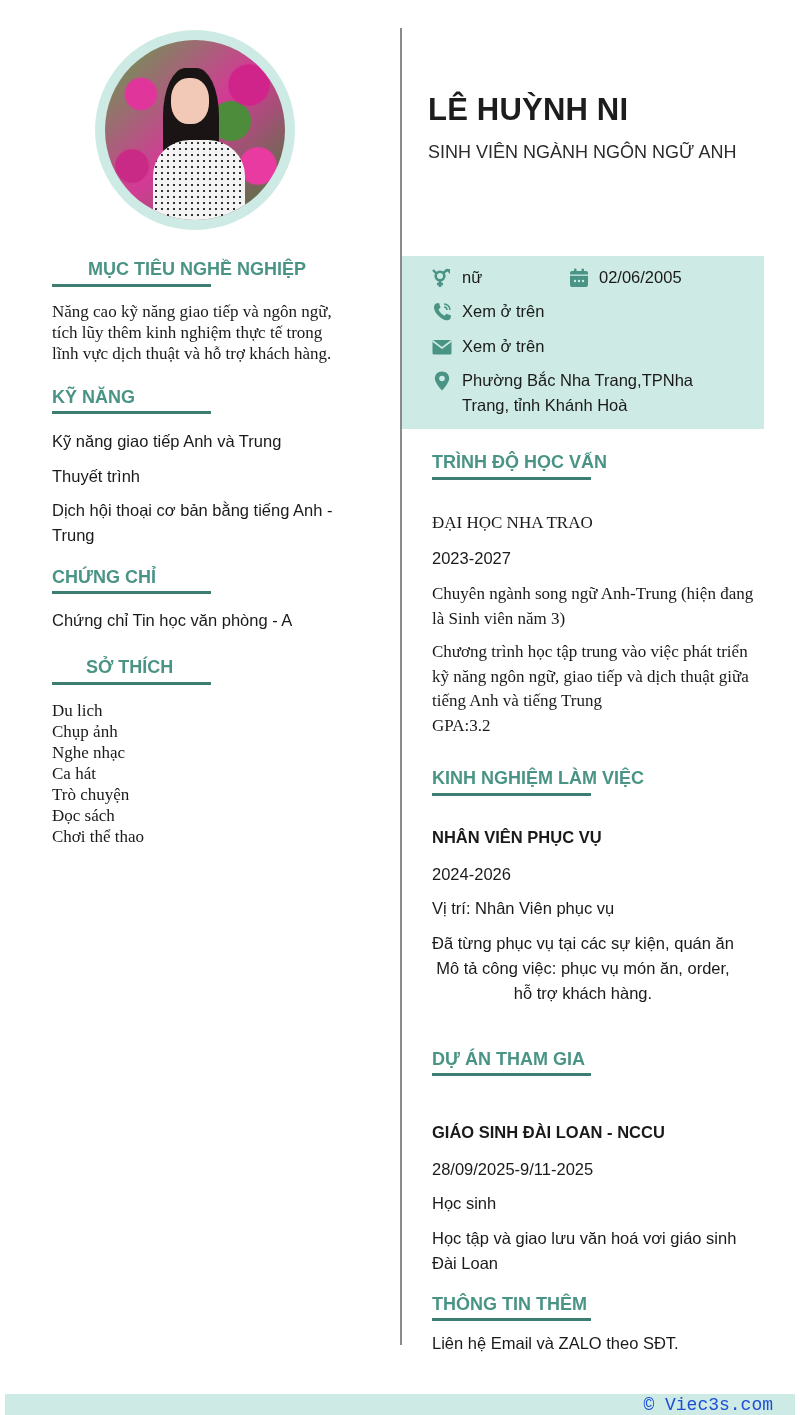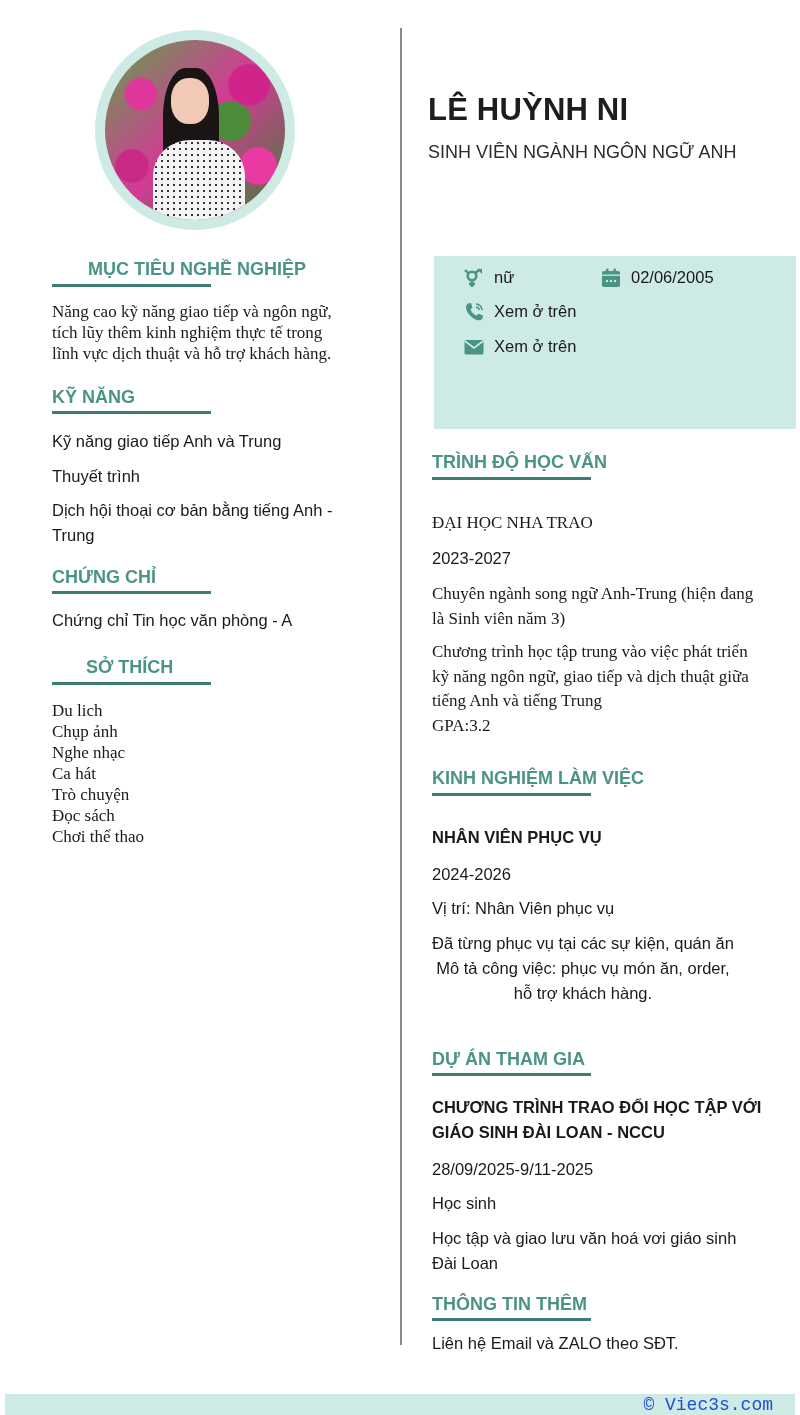--- a/index.html
+++ b/index.html
@@ -22,21 +22,21 @@
     .avatar .hair { position: absolute; left: 58px; top: 28px; width: 56px; height: 120px; border-radius: 40% 40% 30% 30%; background: #1b1414; }
     .avatar .face { position: absolute; left: 66px; top: 38px; width: 38px; height: 46px; border-radius: 45%; background: #f1c9b6; }
     .avatar .shirt { position: absolute; left: 48px; top: 100px; width: 92px; height: 90px; border-radius: 40% 40% 0 0;
       background: radial-gradient(#333 0.8px, transparent 1.2px) 0 0/6px 6px, #f3f3f3; }
 
     
     .name { position: absolute; left: 428px; top: 92px; font-size: 31px; font-weight: bold; color: #1d1d1d; letter-spacing: 0.2px; }
     .title { position: absolute; left: 428px; top: 142px; font-size: 18px; color: #2b2b2b; }
 
     
-    .contact-box { position: absolute; left: 402px; top: 256px; width: 362px; height: 173px; background: #cdebe4; margin-left: 32px; }
+    .contact-box { position: absolute; left: 402px; top: 256px; width: 362px; height: 173px; background: #cdebe4; }
     .c-row { position: absolute; display: flex; align-items: flex-start; font-size: 16.5px; color: #1a1a1a; }
     .c-icon { width: 20px; height: 20px; margin-right: 10px; margin-top: 0px; flex: 0 0 20px; }
     .c-icon svg { width: 20px; height: 20px; display: block; }
     .c-text { line-height: 25px; margin-top: -3px; }
 
     
     .sec-h { position: absolute; font-size: 18px; font-weight: bold; color: #4a9486; }
     .sec-line { position: absolute; width: 159px; height: 3px; background: #3e7d72; }
 
     .serif { font-family: "Liberation Serif", serif; }
@@ -107,20 +107,32 @@
     <span class="c-text">Xem ở trên</span>
   </div>
   <div class="c-row" style="left:30px; top:81px;">
     <span class="c-icon">
       <svg viewBox="0 0 20 20">
           <rect x="0.5" y="3" width="19" height="14.5" rx="1.5" fill="#4a9486"></rect>
           <path d="M0.8 4 L10 11 L19.2 4" fill="none" stroke="#cdebe4" stroke-width="1.6"></path>
         </svg>
     </span>
     <span class="c-text">Xem ở trên</span>
+  </div>
+  <div class="c-row" style="left:30px; top:115px;">
+    <span class="c-icon">
+      <svg viewBox="0 0 20 20">
+          <path d="M10 0.5 C5.5 0.5 2.8 3.8 2.8 7.5 C2.8 12 10 19.5 10 19.5 C10 19.5 17.2 12 17.2 7.5 C17.2 3.8 14.5 0.5 10 0.5Z" fill="#4a9486"></path>
+          <circle cx="10" cy="7.5" r="2.8" fill="#cdebe4"></circle>
+        </svg>
+    </span>
+    <span class="c-text">
+      <span>Phường Bắc Nha Trang,TPNha</span><br>
+      <span>Trang, tỉnh Khánh Hoà</span>
+    </span>
   </div>
 </div>
 
 <div class="sec-h" style="left:52px; top:259px;margin-left:36px;">MỤC TIÊU NGHỀ NGHIỆP</div>
 <div class="sec-line" style="left:52px; top:284px;"></div>
 <div class="t serif" style="left:52px; top:301px;">
   <span>Năng cao kỹ năng giao tiếp và ngôn ngữ,</span><br>
   <span>tích lũy thêm kinh nghiệm thực tế trong</span><br>
   <span>lĩnh vực dịch thuật và hỗ trợ khách hàng.</span>
 </div>
@@ -172,21 +184,21 @@
 <div class="t" style="left:432px; top:896px;">Vị trí: Nhân Viên phục vụ</div>
 <div class="t" style="left:432px; top:931px;text-align:center;">
   <span>Đã từng phục vụ tại các sự kiện, quán ăn</span><br>
   <span>Mô tả công việc: phục vụ món ăn, order,</span><br>
   <span>hỗ trợ khách hàng.</span>
 </div>
 
 <div class="sec-h" style="left:432px; top:1049px;">DỰ ÁN THAM GIA</div>
 <div class="sec-line" style="left:432px; top:1073px;"></div>
 <div class="t bold-t" style="left:432px; top:1095px;">
-  <span>CHƯƠNG TRÌNH TRAO ĐỔI HỌC TẬP VỚI</span><br>
+  <br>
   <span>GIÁO SINH ĐÀI LOAN - NCCU</span>
 </div>
 <div class="t" style="left:432px; top:1157px;">28/09/2025-9/11-2025</div>
 <div class="t" style="left:432px; top:1191px;">Học sinh</div>
 <div class="t" style="left:432px; top:1226px;">
   <span>Học tập và giao lưu văn hoá vơi giáo sinh</span><br>
   <span>Đài Loan</span>
 </div>
 
 <div class="sec-h" style="left:432px; top:1294px;">THÔNG TIN THÊM</div>

